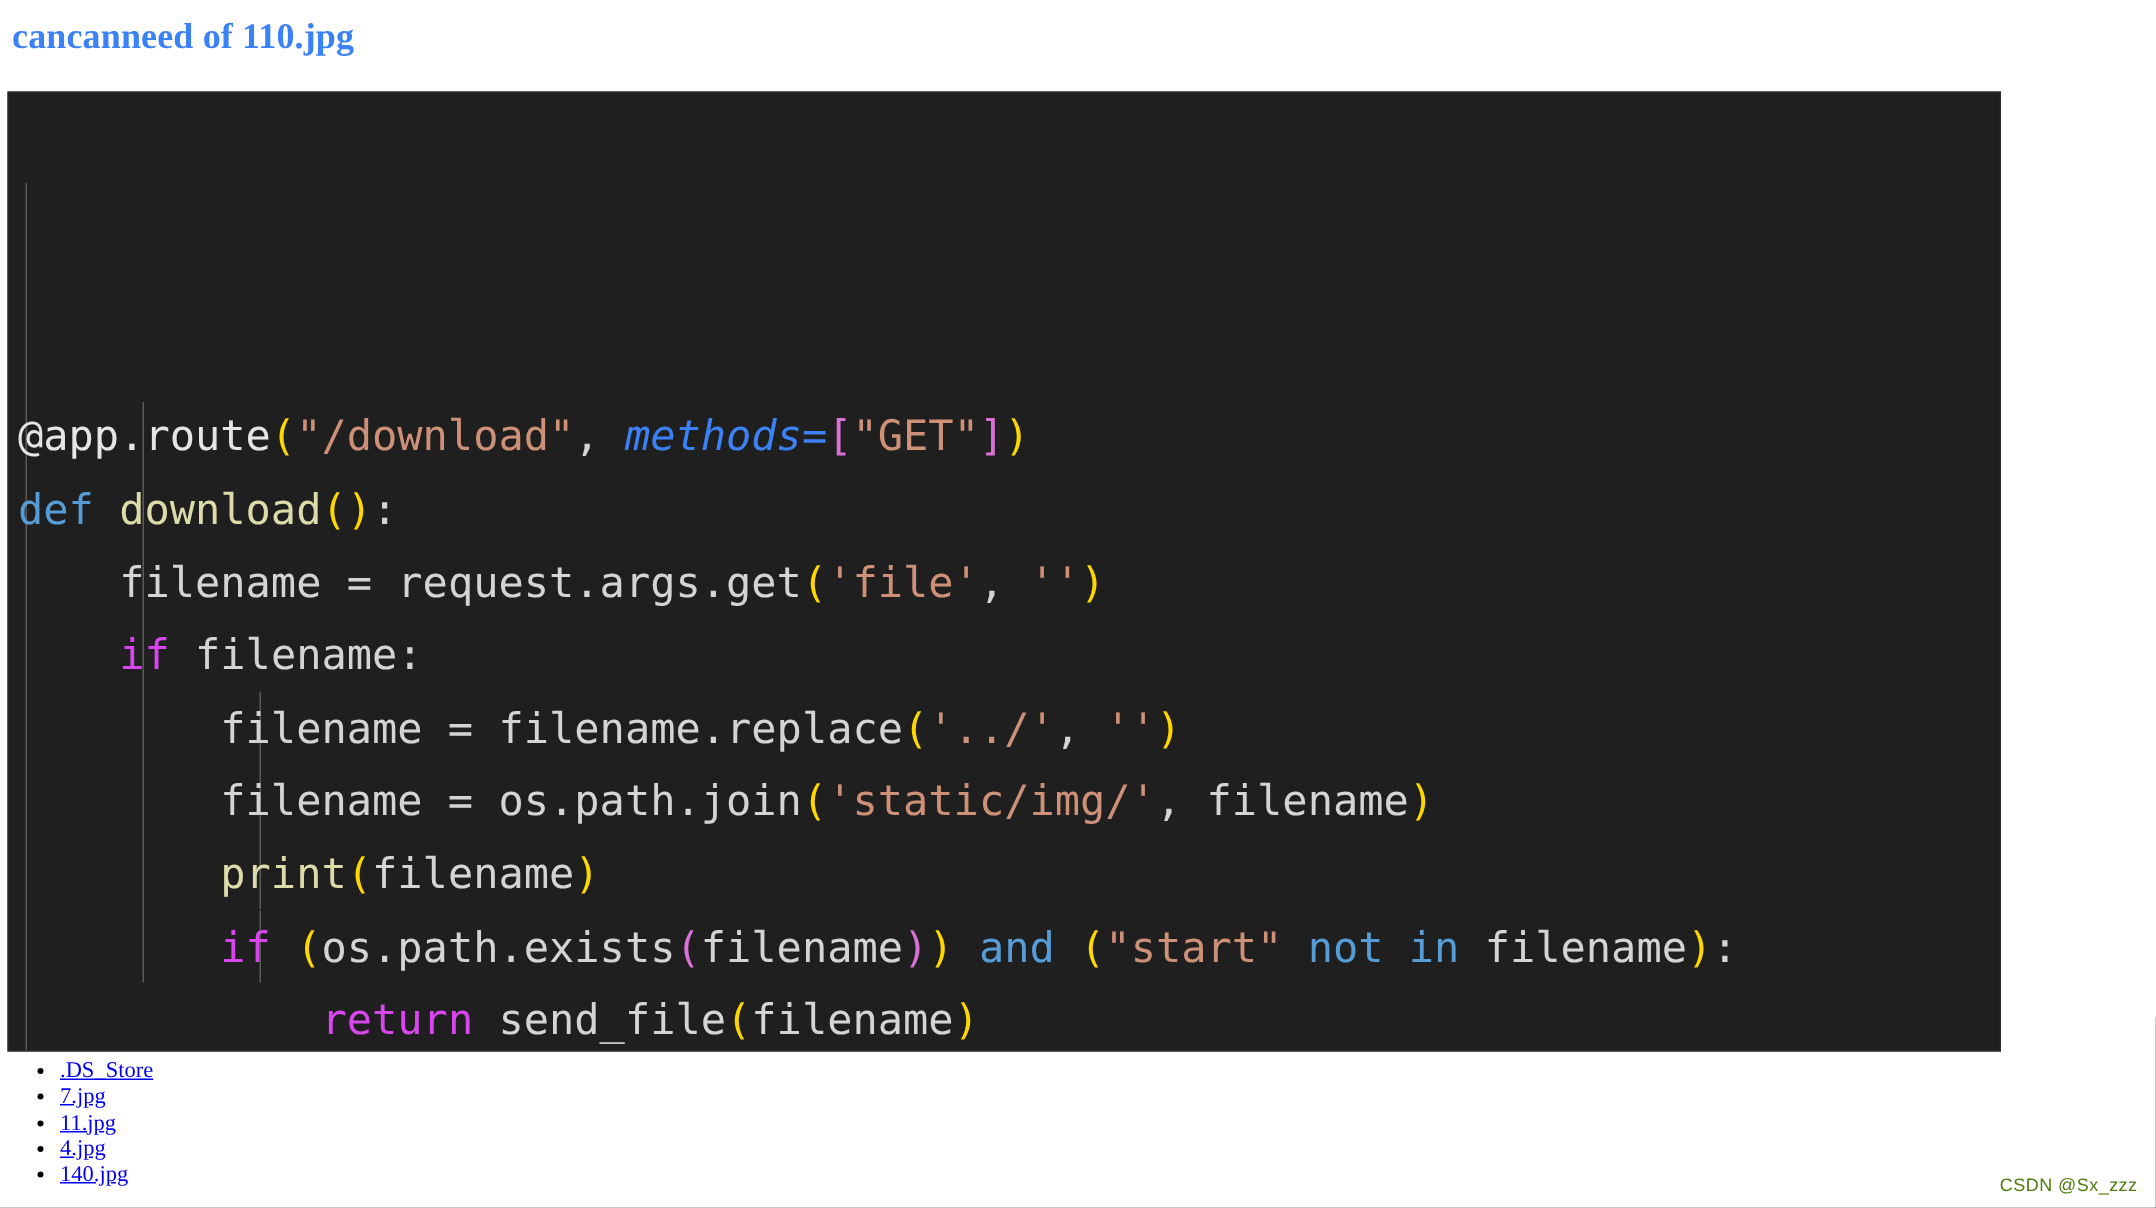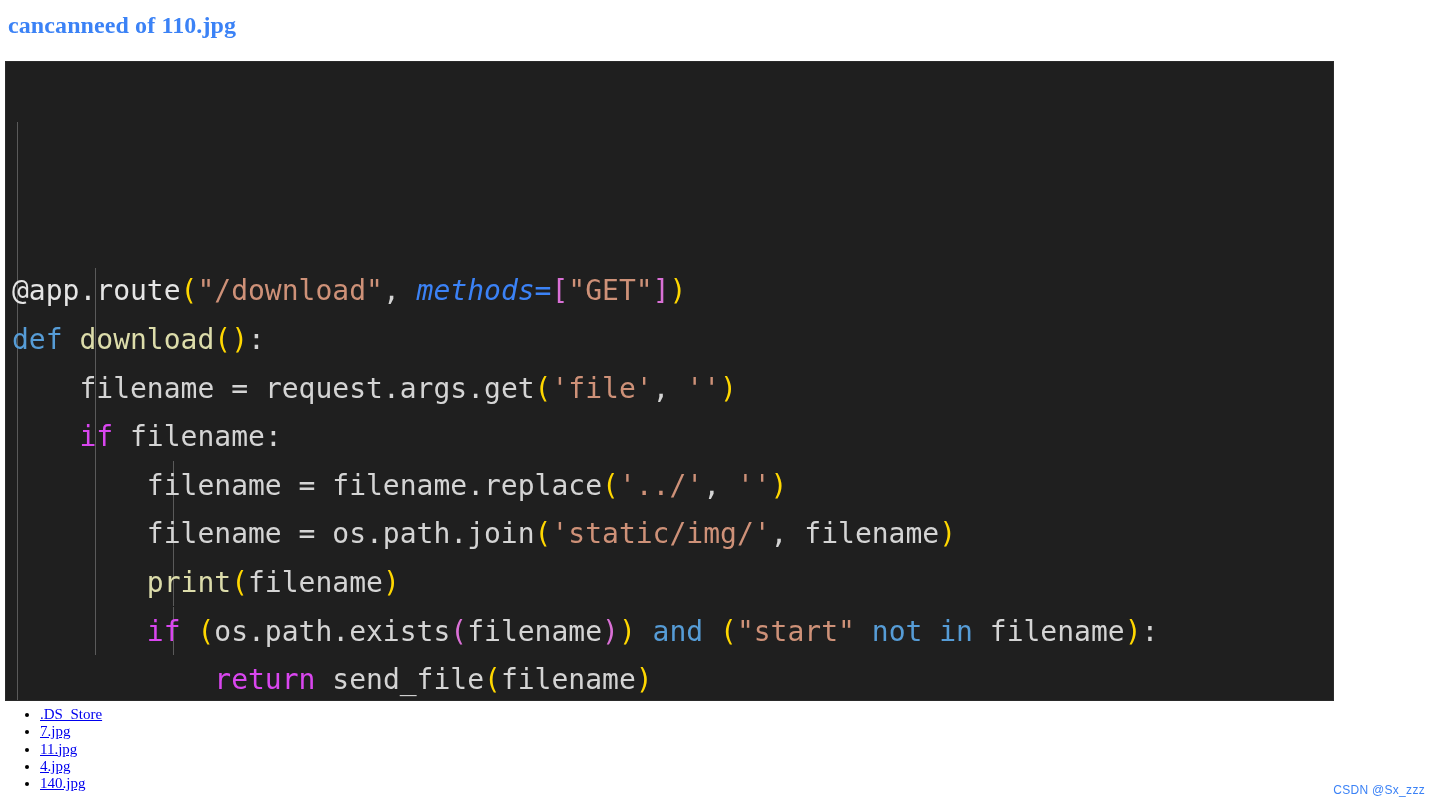--- a/index.html
+++ b/index.html
@@ -102,21 +102,21 @@
     font-size: 15px;
   }
 
   
   .watermark {
     position: absolute;
     right: 12px;
     bottom: 8px;
     font-family: "Liberation Sans", "DejaVu Sans", sans-serif;
     font-size: 12px;
-    color: #3b82f6;
+    color: #4d7c0f;
     letter-spacing: 0.3px;
     user-select: none;
   }
 </style>
 </head>
 <body>
 
 <h1 class="page-title">cancanneed of 110.jpg</h1>
 
 <div class="code-block">

